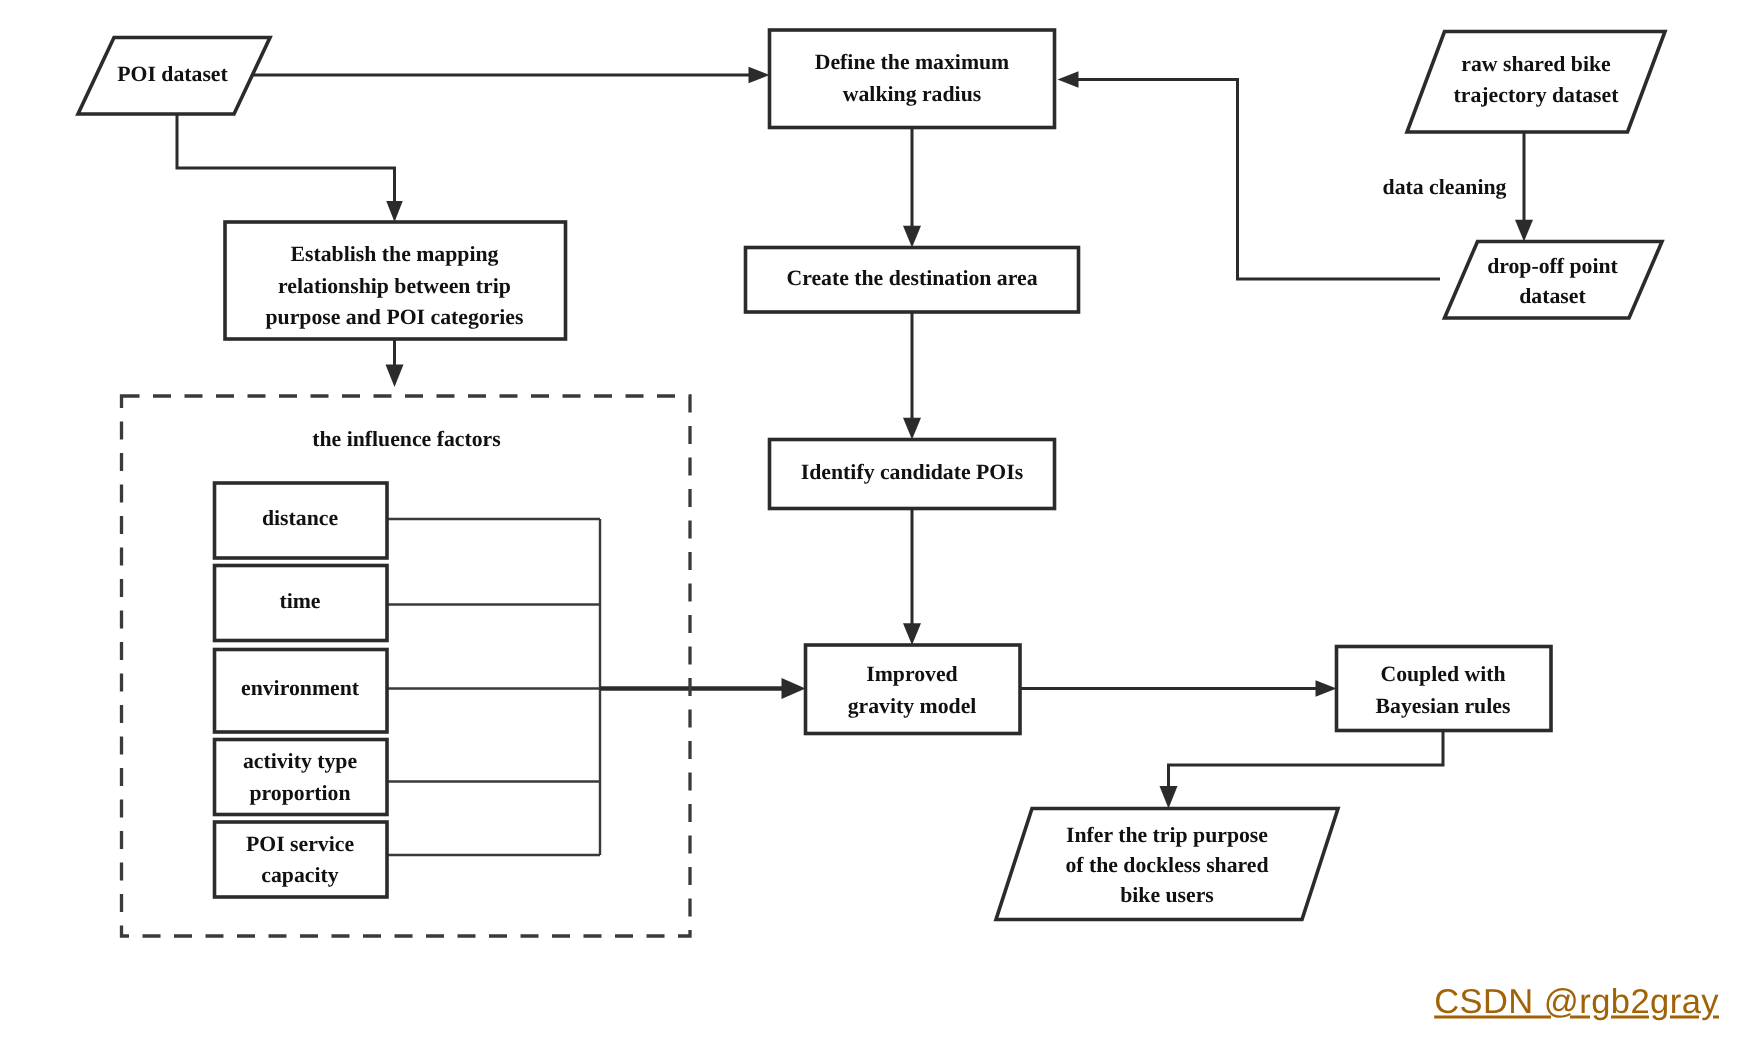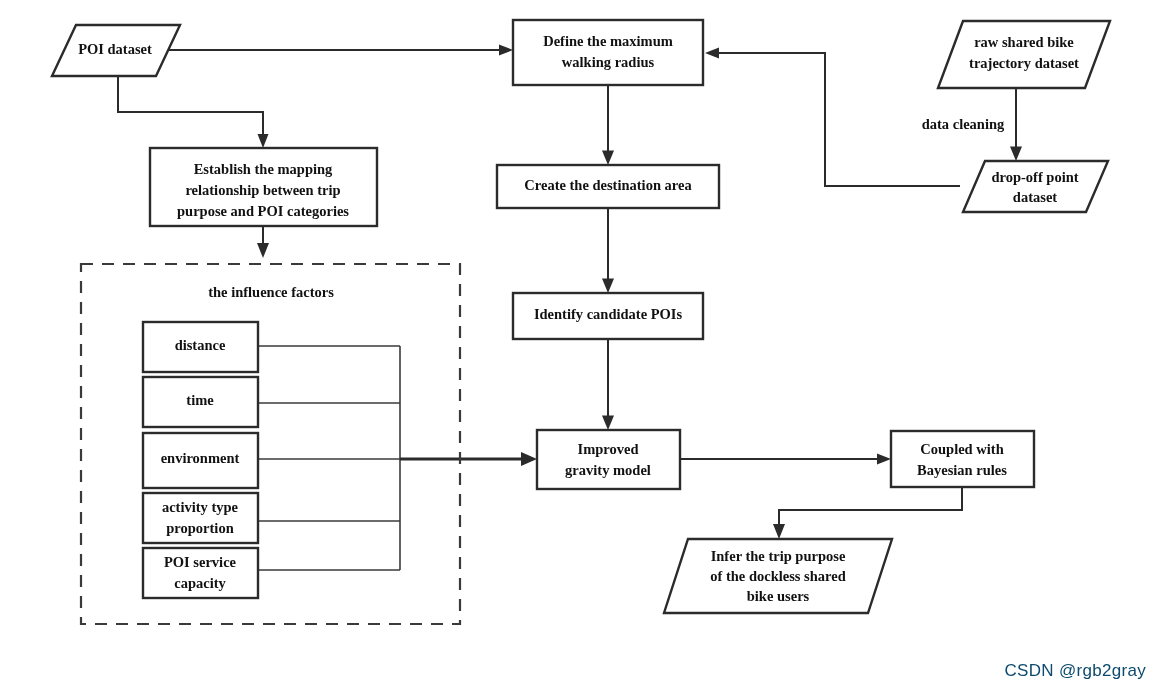--- a/index.html
+++ b/index.html
@@ -88,24 +88,25 @@
   }
   .caption .fignum {
     font-weight: bold;
     margin-right: 5px;
   }
   .watermark {
     position: absolute;
     right: 12px;
     bottom: 10px;
     font-family: "Liberation Sans", "DejaVu Sans", sans-serif;
-    font-size: 17px;
-    color: #0c4a6e;
+    font-size: 23px;
+    color: #a16207;
     letter-spacing: 0.3px;
     user-select: none;
+    text-decoration: underline;
   }
 </style>
 </head>
 <body>
 
 <div id="page">
 
   <svg id="flow" viewBox="0 0 1158 691">
 
     <g>

